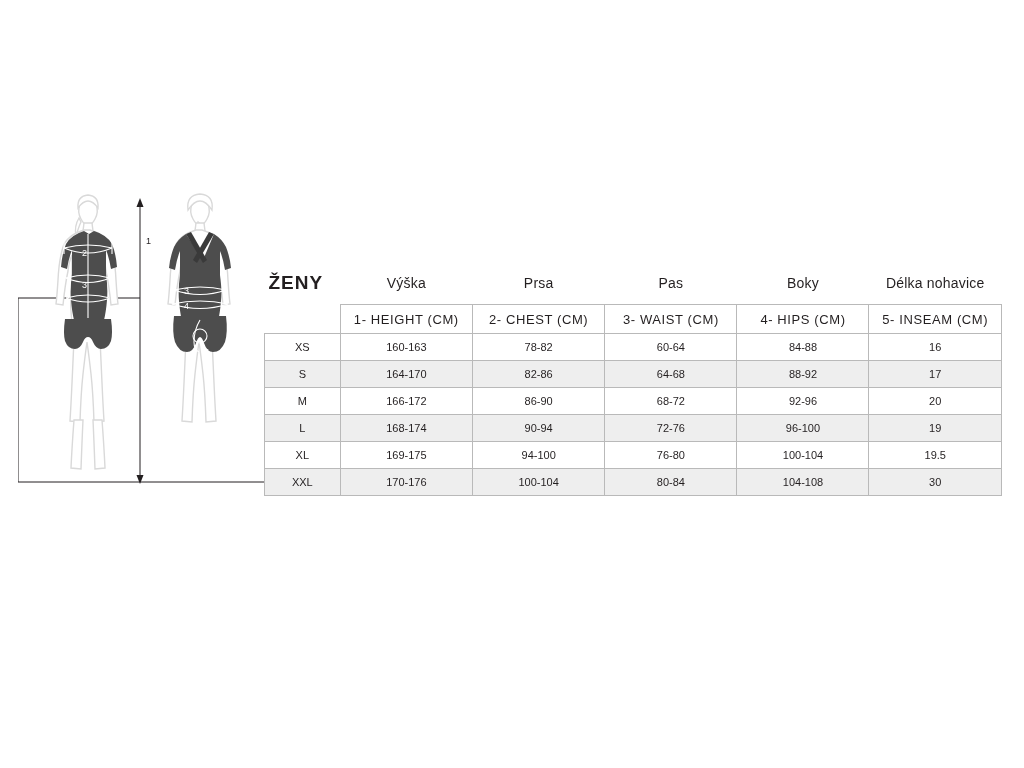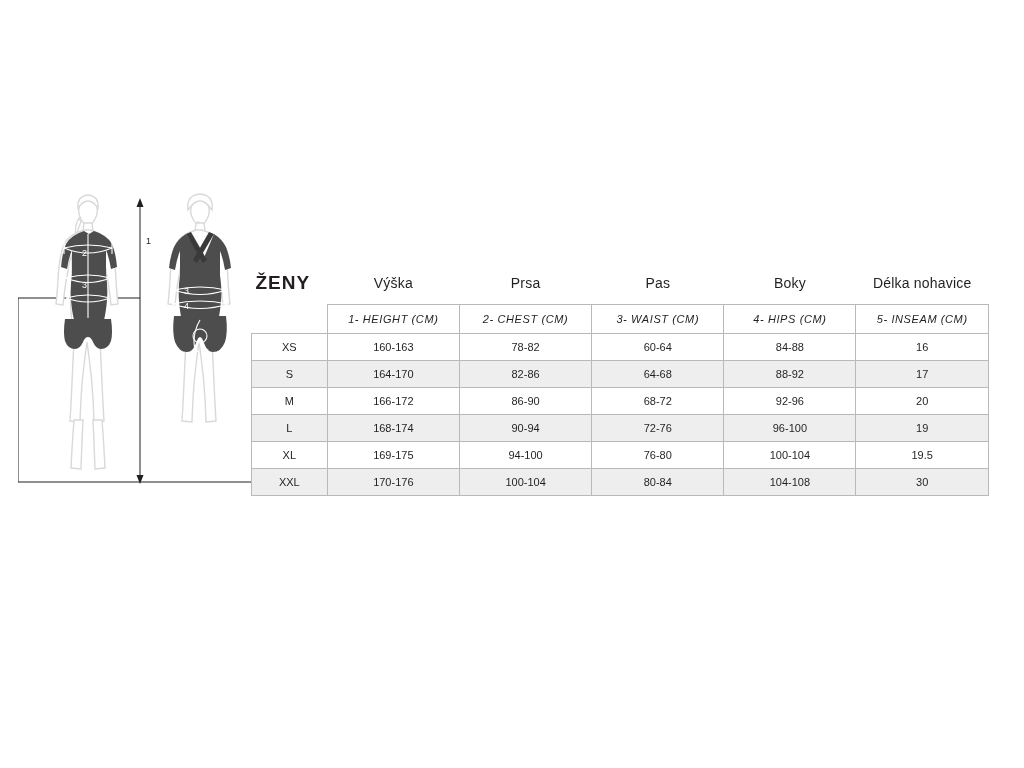--- a/index.html
+++ b/index.html
@@ -29,21 +29,21 @@
     position: absolute;
     left: 18px;
     top: 190px;
     width: 250px;
     height: 300px;
   }
 
   
   #table-area {
     position: absolute;
-    left: 251px;
+    left: 264px;
     top: 262px;
     width: 738px;
   }
 
   table.sizechart {
     border-collapse: collapse;
     width: 738px;
     font-size: 13px;
   }
   table.sizechart td, table.sizechart th {
@@ -65,24 +65,23 @@
   }
   tr.title-row td.title-cell {
     text-align: left;
     font-weight: bold;
     font-size: 19px;
     padding-left: 4px;
     letter-spacing: 1px;
   }
 
   tr.sub-row td {
-    font-size: 11px;
+    font-size: 13px;
     letter-spacing: 0.6px;
     height: 28px;
-    font-style: italic;
   }
   tr.sub-row td.blank {
     border-left: none;
     border-top: none;
   }
 
   tr.data-row td {
     height: 26px;
     font-size: 11px;
   }

